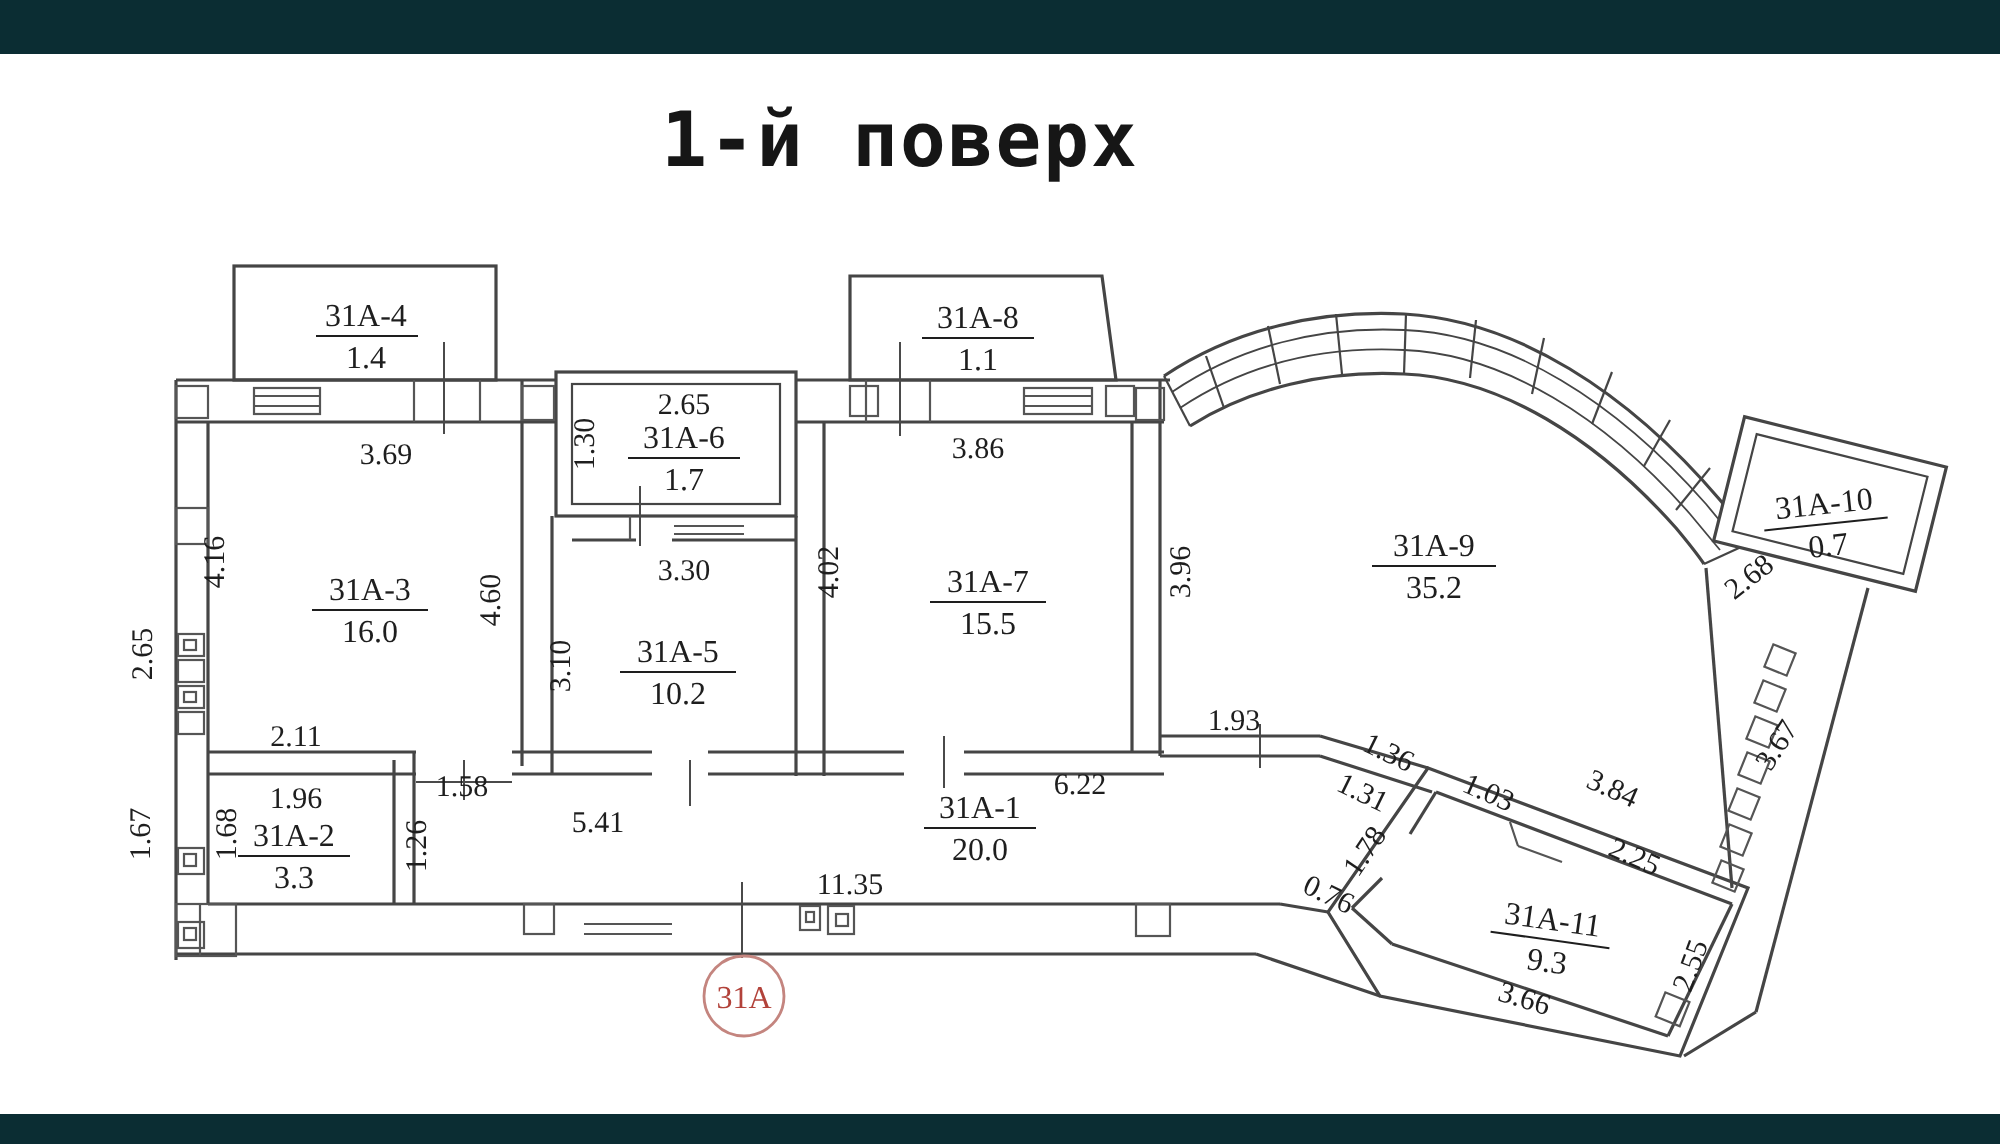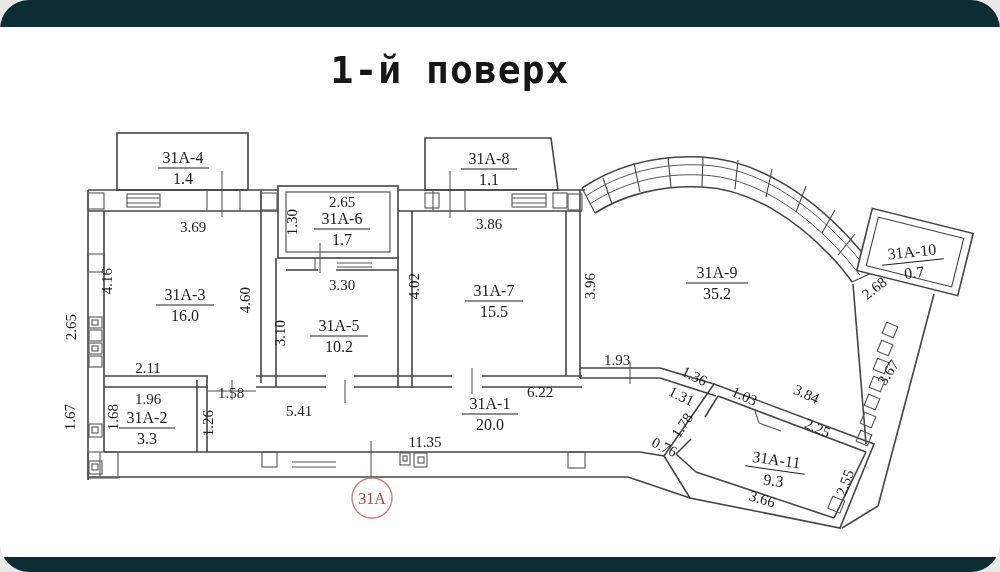--- a/index.html
+++ b/index.html
@@ -1,17 +1,17 @@
 <!DOCTYPE html>
 <html><head>
 <meta charset="utf-8">
 <style>
   html,body{margin:0;padding:0;background:#e8e8e8;}
   .page{position:relative;width:1000px;height:572px;background:#ffffff;overflow:hidden;
-        font-family:"Liberation Serif", serif;border-radius:29px;}
+        font-family:"Liberation Serif", serif;}
   .bar{position:absolute;left:0;width:1000px;background:#0b2d33;}
   .bar.top{top:0;height:27px;}
   .bar.bottom{bottom:0;height:15px;}
   .title{position:absolute;left:250px;top:48px;width:400px;text-align:center;
          font-family:"DejaVu Sans Mono", monospace;font-size:38px;font-weight:600;
          color:#161616;letter-spacing:1px;white-space:nowrap;}
   svg text{font-family:"Liberation Serif", serif;fill:#1e1e1e;}
   .dim{font-size:15px;}
   .rid{font-size:16px;}
   .badge-t{font-size:16px;fill:#b2423a;}

